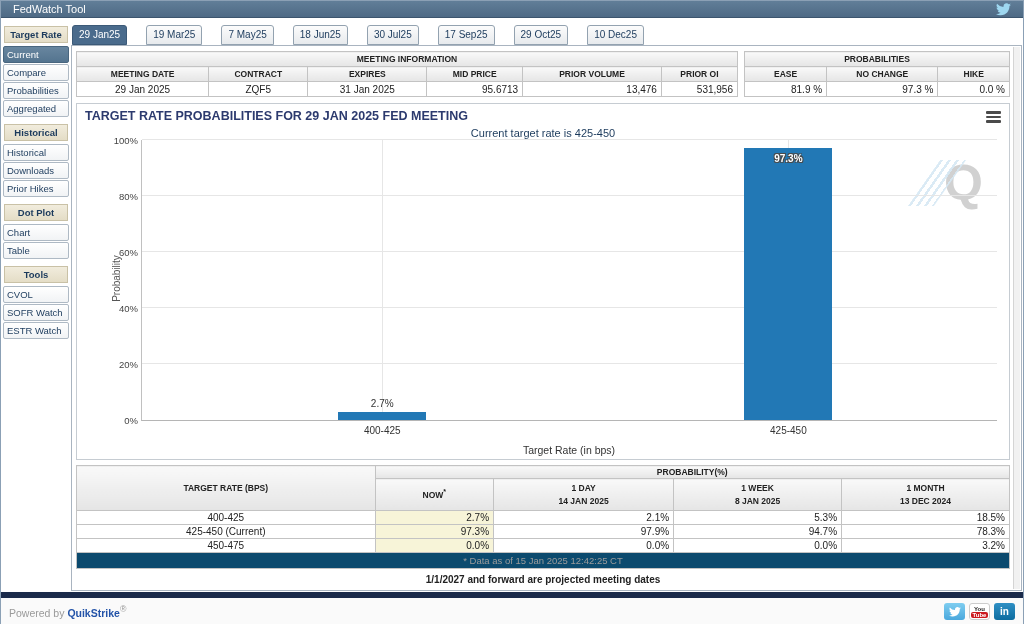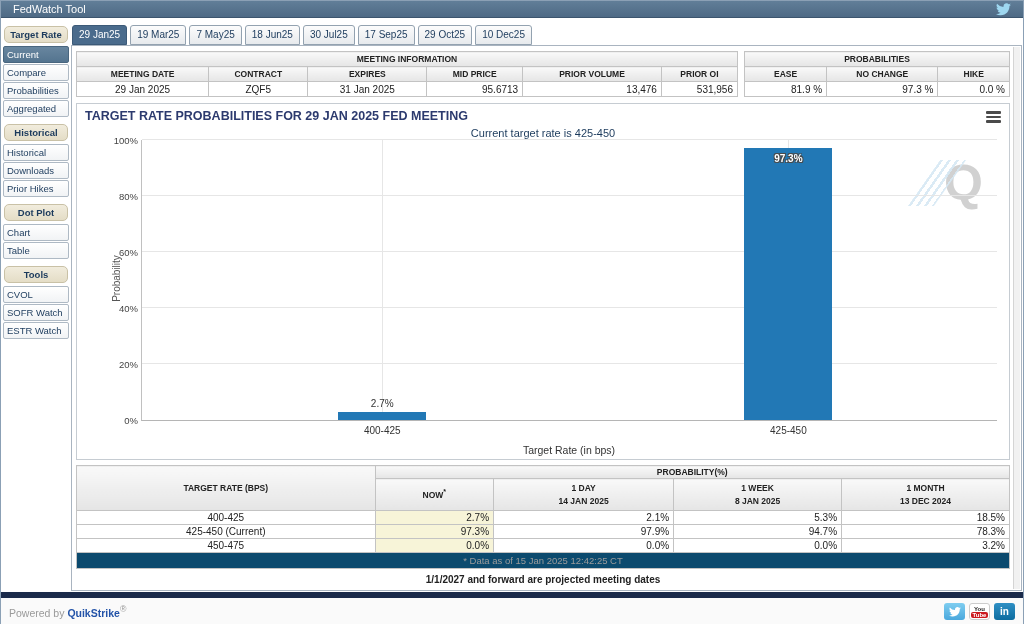--- a/index.html
+++ b/index.html
@@ -8,29 +8,29 @@
   .app { position:absolute; inset:0; border:1px solid #8ba0b5; background:#fff; }
 
   
   .topbar { height:17px; background:linear-gradient(#617e98,#4e6a85); border-bottom:1px solid #3c556e;
             display:flex; align-items:center; justify-content:space-between; padding:0 12px; }
   .topbar .title { color:#fff; font-size:11px; }
   .topbar svg { display:block; }
 
   
   .sidebar { position:absolute; left:2px; top:24px; width:66px; }
-  .side-header { background:linear-gradient(#f1ecdd,#e4ddc6); border:1px solid #c9c1a6; border-radius:5px;
+  .side-header { background:linear-gradient(#f1ecdd,#e4ddc6); border:1px solid #c9c1a6; border-radius:0;
                  text-align:center; font-size:9.5px; font-weight:bold; color:#1b3a5c; padding:2px 0; margin:7px 1px 3px 1px; }
   .side-header:first-child { margin-top:1px; }
   .side-item { background:linear-gradient(#ffffff,#f1f3f5); border:1px solid #aeb9c4; border-radius:2px;
                font-size:9.5px; color:#1b3a5c; padding:2px 3px; margin-bottom:1px; cursor:pointer; }
   .side-item.selected { background:linear-gradient(#68869f,#54748f); color:#fff; border-color:#49667f; }
 
   
-  .tabs { position:absolute; left:71px; top:24px; display:flex; gap:3px; }
+  .tabs { position:absolute; left:71px; top:24px; display:flex; gap:19px; }
   .tab { font-size:10px; color:#1b3a5c; background:linear-gradient(#fcfcfc,#e7eaed); border:1px solid #93a2b0;
          border-radius:3px 3px 0 0; padding:3px 6px 4px 6px; cursor:pointer; }
   .tab.selected { background:linear-gradient(#53708d,#42608030); background:#4a6b8c; color:#fff; border-color:#3c5a78; }
 
   
   .main { position:absolute; left:70px; top:44px; width:951px; height:546px; border:1px solid #a9b4c0;
           background:#fff; padding:5px 11px 4px 4px; }
   .scroll-gutter { position:absolute; right:1px; top:1px; bottom:1px; width:7px; background:#f1f1f1; border-left:1px solid #d4d4d4; }
 
   table { border-collapse:collapse; width:100%; table-layout:fixed; }

